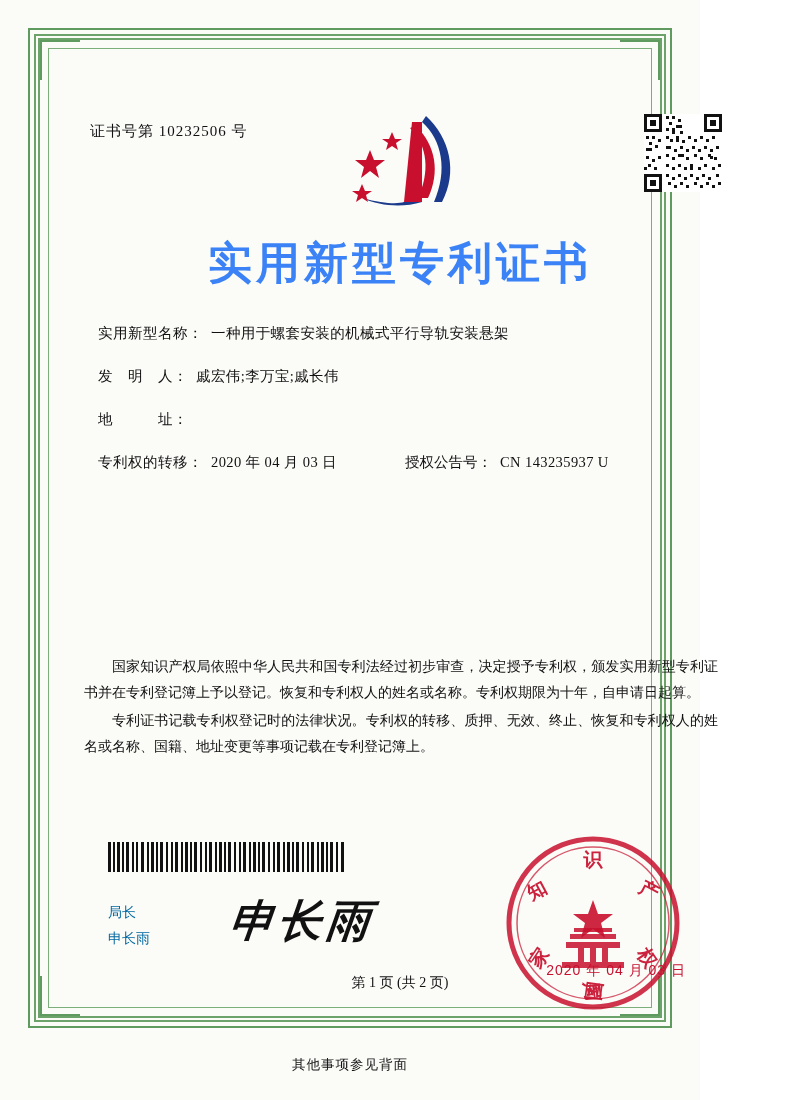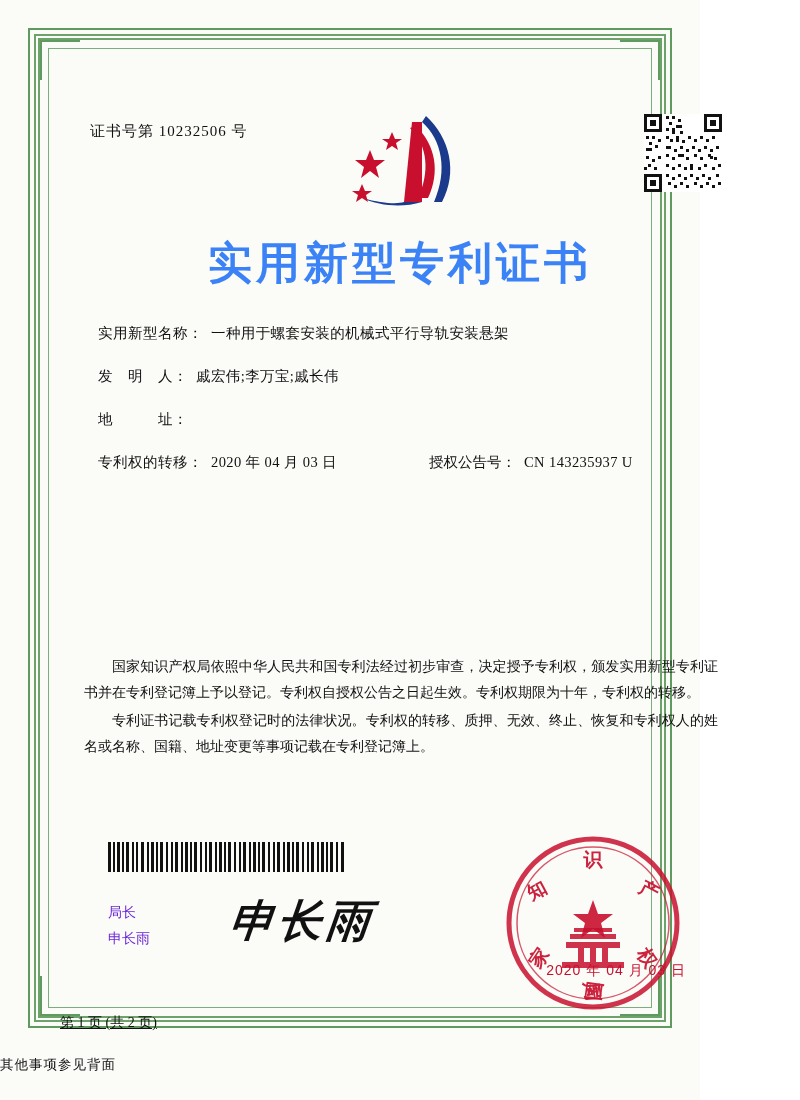--- a/index.html
+++ b/index.html
@@ -109,21 +109,21 @@
   }
   .field-label {
     white-space: nowrap;
     letter-spacing: 0.5px;
   }
   .field-value {
     margin-left: 8px;
     letter-spacing: 0.4px;
   }
   .field-row.two-col .second-label {
-    margin-left: 92px;
+    margin-left: 68px;
     white-space: nowrap;
     font-family: Liberation Mono, monospace;
   }
 
   
   .paras {
     position: absolute;
     top: 592px;
     left: 24px;
     width: 634px;
@@ -146,21 +146,21 @@
     height: 30px;
   }
 
   
   .sig-block {
     position: absolute;
     left: 48px;
     top: 838px;
     font-size: 14px;
     line-height: 26px;
-    color: #6d28d9;
+    color: #0369a1;
   }
   .sig-script {
     position: absolute;
     left: 170px;
     top: 830px;
     font-size: 44px;
     font-family: "DejaVu Serif", serif;
     font-style: italic;
     font-weight: bold;
     color: #111;
@@ -182,30 +182,31 @@
     top: 900px;
     font-size: 14px;
     color: #c8102e;
     letter-spacing: 1px;
     font-family: "Liberation Sans", sans-serif;
   }
 
   
   .page-no {
     position: absolute;
-    top: 952px;
+    top: 912px;
     width: 680px;
+    text-align: center;
     font-size: 14px;
     color: #111;
-    text-decoration: underline;
   }
   .back-note {
     position: absolute;
     left: 0; right: 0;
     top: 1056px;
+    text-align: center;
     font-size: 13.5px;
     color: #111;
     letter-spacing: 1px;
   }
 </style>
 </head>
 <body>
 
 <div class="page">
 
@@ -352,21 +353,21 @@
       <div class="field-row two-col">
         <span class="field-label">专利权的转移：</span>
         <span class="field-value">2020 年 04 月 03 日</span>
         <span class="second-label">授权公告号：</span>
         <span class="field-value">CN 143235937 U</span>
       </div>
 
     </div>
 
     <div class="paras">
-      <p>国家知识产权局依照中华人民共和国专利法经过初步审查，决定授予专利权，颁发实用新型专利证书并在专利登记簿上予以登记。专利权自授权公告之日起生效。专利权期限为十年，专利权的转移。</p>
+      <p>国家知识产权局依照中华人民共和国专利法经过初步审查，决定授予专利权，颁发实用新型专利证书并在专利登记簿上予以登记。恢复和专利权人的姓名或名称。专利权期限为十年，自申请日起算。</p>
       <p>专利证书记载专利权登记时的法律状况。专利权的转移、质押、无效、终止、恢复和专利权人的姓名或名称、国籍、地址变更等事项记载在专利登记簿上。</p>
     </div>
 
     <div class="barcode">
       <svg width="238" height="30" viewBox="0 0 238 30" shape-rendering="crispEdges">
         <g fill="#111111">
           <rect x="0" y="0" width="3" height="30"></rect>
             <rect x="5" y="0" width="1.5" height="30"></rect>
           <rect x="9" y="0" width="2.5" height="30"></rect>
             <rect x="14" y="0" width="1.5" height="30"></rect>

